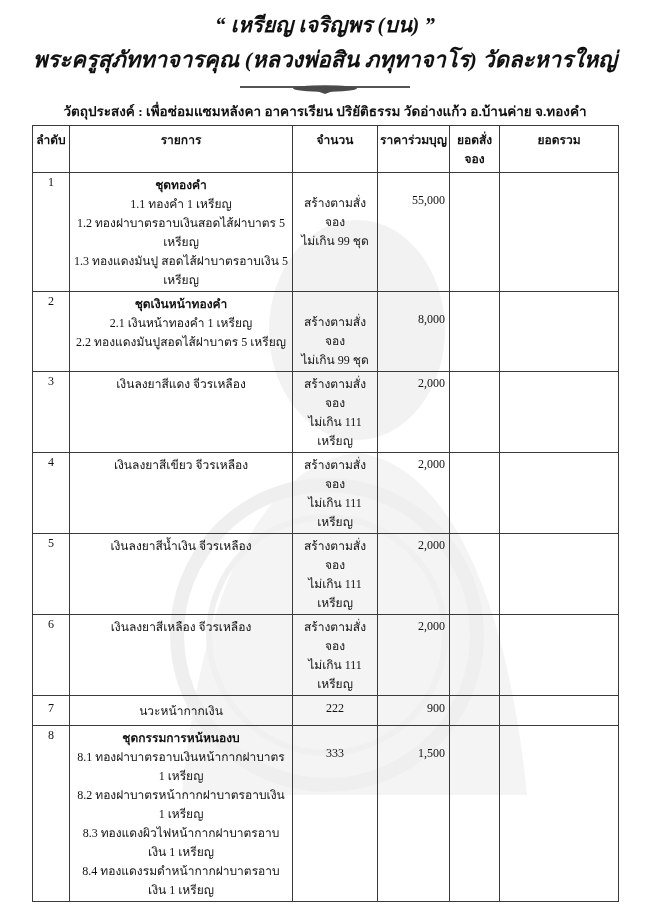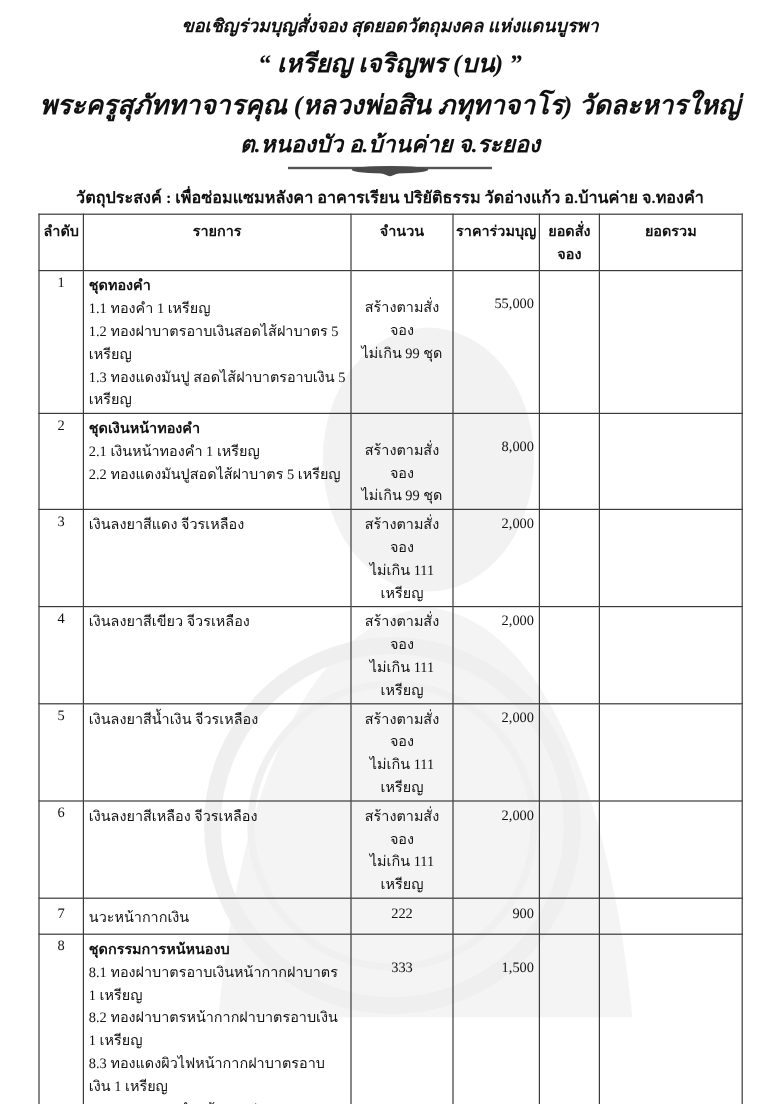--- a/index.html
+++ b/index.html
@@ -18,42 +18,40 @@
   .hdr .l3 { font-size:22px; margin:0 0 8px; }
   .hdr .l4 { font-size:19px; margin:0 0 2px; }
   .ornament { display:block; margin:2px auto 6px; }
 
   .purpose { text-align:center; font-weight:bold; font-size:13.5px; margin:2px 0 3px; }
 
   
   .tbl-wrap { position:relative; width:586px; margin:0 auto; }
   table { border-collapse:collapse; width:586px; table-layout:fixed; position:relative; z-index:1; }
   td,th { border:1px solid #3a3a3a; font-size:12px; padding:2px 4px; vertical-align:top;
-          background:transparent; word-wrap:break-word; }
+          background:transparent; word-wrap:break-word;text-align:center; }
   th { font-weight:bold; text-align:center; padding:4px 2px; }
   td.c { text-align:center; }
   td.num { text-align:right; padding-top:4px; }
   .item-title { font-weight:bold; }
   .sub { font-weight:normal; }
   tr.single td { padding-top:5px; padding-bottom:5px; }
   td.padtop { padding-top:20px; }
 
   
   .wm { position:absolute; left:110px; top:70px; z-index:0; opacity:0.16; pointer-events:none; }
 </style>
 </head>
 <body>
 
 <div class="page">
 
   <div class="hdr">
-    <div class="l1">ขอเชิญร่วมบุญสั่งจอง สุดยอดวัตถุมงคล แห่งแดนบูรพา</div>
     <div class="l2">“ เหรียญ เจริญพร (บน) ”</div>
     <div class="l3">พระครูสุภัททาจารคุณ (หลวงพ่อสิน ภทุทาจาโร) วัดละหารใหญ่</div>
-    <div class="l4">ต.หนองบัว อ.บ้านค่าย จ.ระยอง</div>
     <svg class="ornament" width="170" height="12" viewBox="0 0 170 12">
       <rect x="0" y="4" width="170" height="2" fill="#555"></rect>
       <ellipse cx="85" cy="6.5" rx="32" ry="3.2" fill="#4a4a4a"></ellipse>
       <polygon points="77,9 93,9 85,12" fill="#4a4a4a"></polygon>
     </svg>
   </div>
 
   <div class="purpose">วัตถุประสงค์ : เพื่อซ่อมแซมหลังคา อาคารเรียน ปริยัติธรรม วัดอ่างแก้ว อ.บ้านค่าย จ.ทองคำ</div>
 
   <div class="tbl-wrap">

